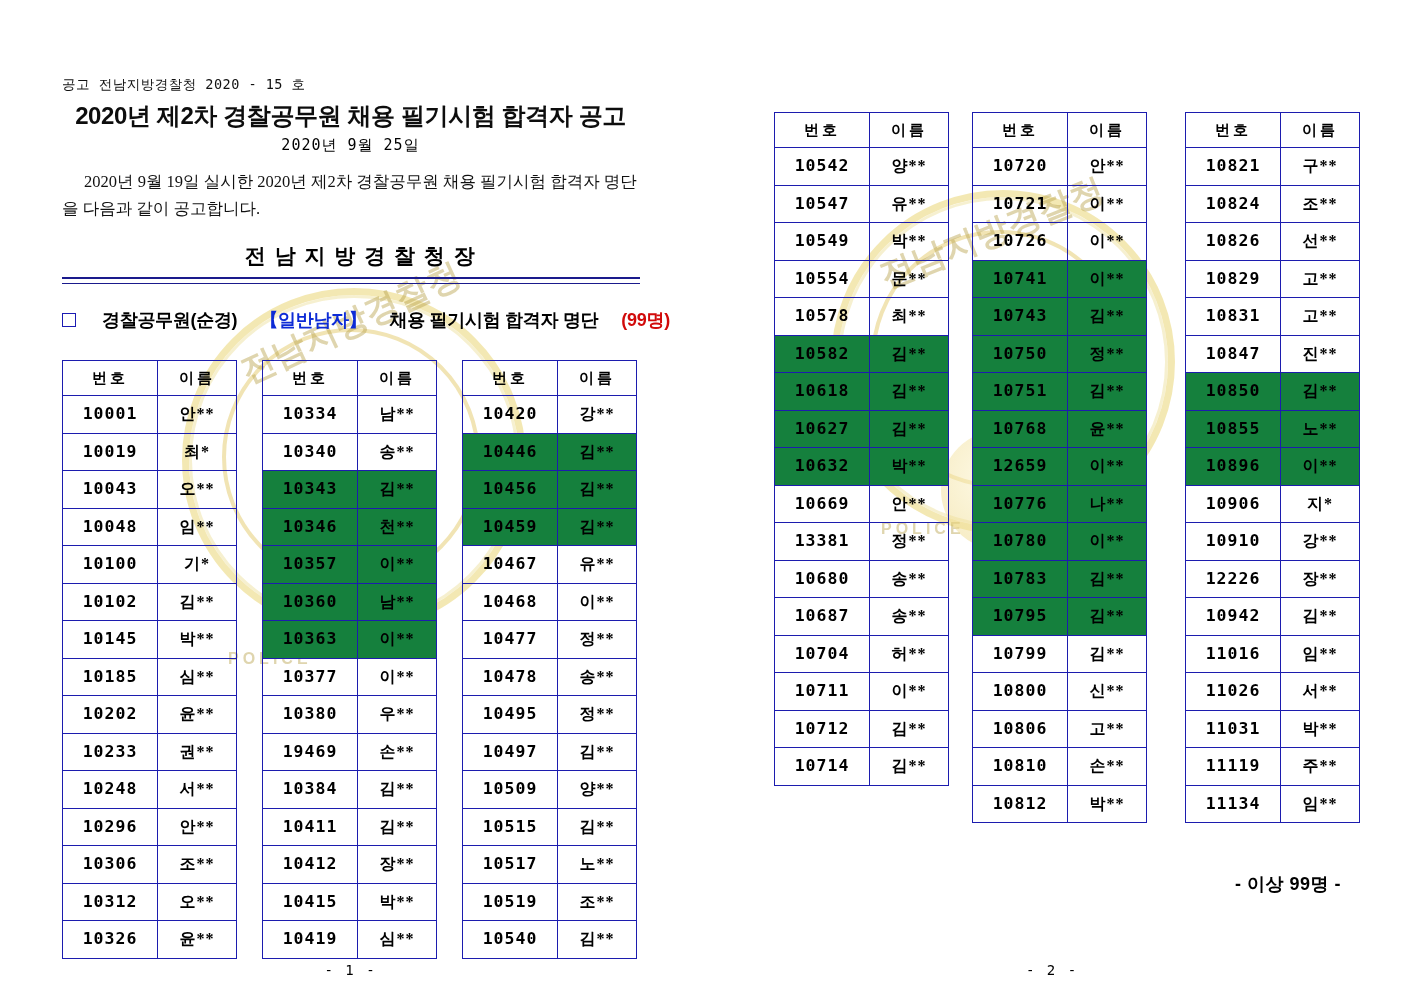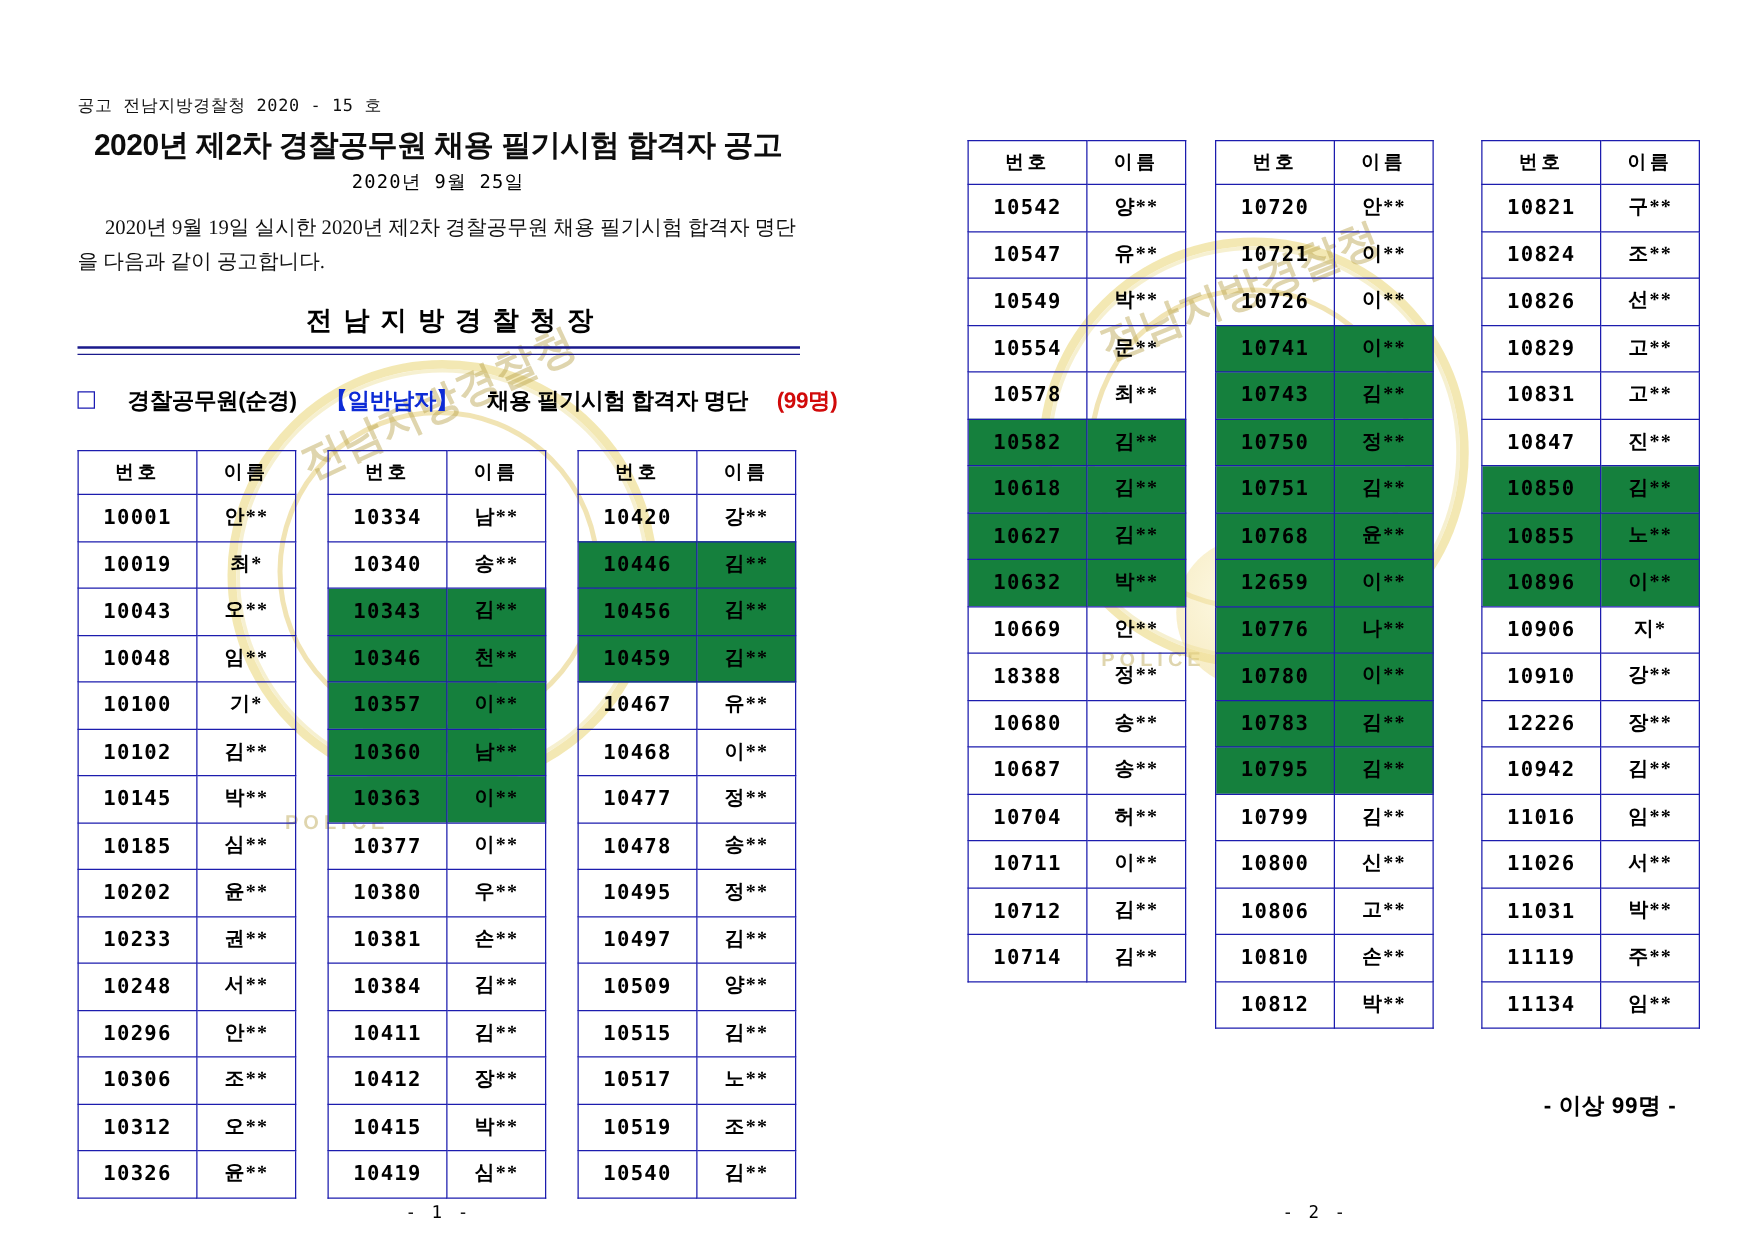--- a/index.html
+++ b/index.html
@@ -358,21 +358,21 @@
           </tr>
           <tr>
             <td class="num">10377</td>
             <td class="nm">이**</td>
           </tr>
           <tr>
             <td class="num">10380</td>
             <td class="nm">우**</td>
           </tr>
           <tr>
-            <td class="num">10381</td>
+            <td class="num">19469</td>
             <td class="nm">손**</td>
           </tr>
           <tr>
             <td class="num">10384</td>
             <td class="nm">김**</td>
           </tr>
           <tr>
             <td class="num">10411</td>
             <td class="nm">김**</td>
           </tr>
@@ -517,21 +517,21 @@
           </tr>
           <tr>
             <td class="num hl">10632</td>
             <td class="nm hl">박**</td>
           </tr>
           <tr>
             <td class="num">10669</td>
             <td class="nm">안**</td>
           </tr>
           <tr>
-            <td class="num">18388</td>
+            <td class="num">13381</td>
             <td class="nm">정**</td>
           </tr>
           <tr>
             <td class="num">10680</td>
             <td class="nm">송**</td>
           </tr>
           <tr>
             <td class="num">10687</td>
             <td class="nm">송**</td>
           </tr>

